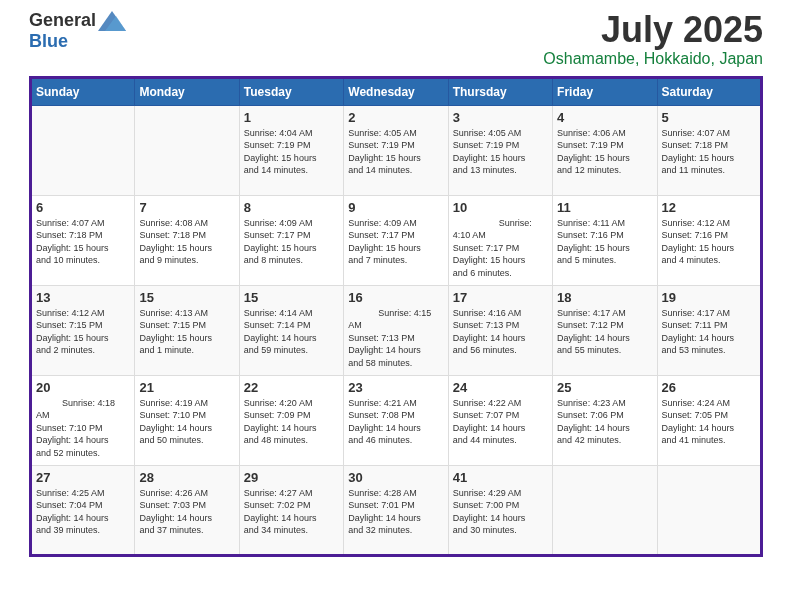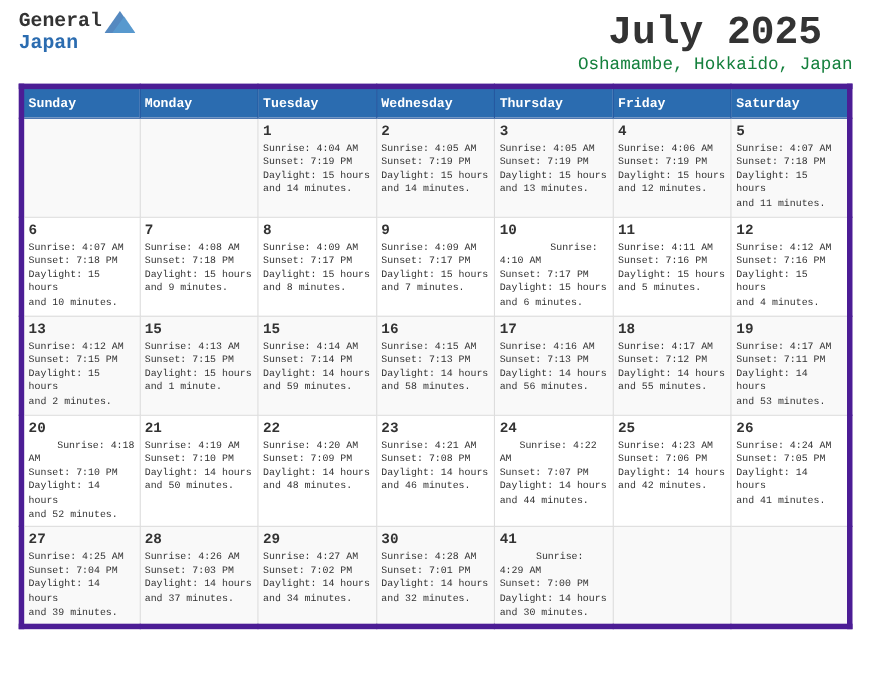--- a/index.html
+++ b/index.html
@@ -4,22 +4,21 @@
   <style>
     * { box-sizing: border-box; margin: 0; padding: 0; }
     body {
       font-family: Arial, sans-serif;
       background: #fff;
       width: 792px;
       min-height: 612px;
     }
     .container {
       width: 792px;
-      padding: 10px 17px;
-      font-family: Liberation Mono, monospace;
+      padding: 10px 29px;
     }
     .header {
       display: flex;
       justify-content: space-between;
       align-items: flex-start;
       margin-bottom: 8px;
     }
     .logo {
       display: flex;
       flex-direction: column;
@@ -45,30 +44,29 @@
       margin-left: 2px;
     }
     .title-section {
       text-align: right;
     }
     .month-title {
       font-size: 36px;
       font-weight: bold;
       color: #333;
       line-height: 1.1;
-      text-align: center;
     }
     .location {
       font-size: 16px;
       color: #15803d;
     }
     table {
       width: 100%;
       border-collapse: collapse;
-      border: 5px solid #4c1d95;
+      border: 3px solid #4c1d95;
     }
     thead tr th {
       background-color: #2b6cb0;
       color: #fff;
       font-size: 12px;
       font-weight: bold;
       padding: 6px 4px;
       text-align: left;
       border: 1px solid #2558a0;
     }
@@ -109,21 +107,21 @@
 <div class="container">
   <div class="header">
     <div class="logo">
       <div class="logo-text">
         <span class="logo-general">General</span>
         <svg class="logo-icon" viewBox="0 0 28 20" xmlns="http://www.w3.org/2000/svg">
           <polygon points="0,20 14,0 28,20" fill="#2b6cb0" opacity="0.8"></polygon>
           <polygon points="7,20 18,5 28,20" fill="#5a9fd4" opacity="0.7"></polygon>
         </svg>
       </div>
-      <span class="logo-blue">Japan</span>
+      <span class="logo-blue">Blue</span>
     </div>
     <div class="title-section">
       <div class="month-title">July 2025</div>
       <div class="location">Oshamambe, Hokkaido, Japan</div>
     </div>
   </div>
 
   <table>
     <thead>
       <tr>
@@ -198,21 +196,21 @@
 Daylight: 15 hours
 and 2 minutes.</span></td>
           <td><span class="day-num">15</span><span class="day-info" style="white-space: pre-line;">Sunrise: 4:13 AM
 Sunset: 7:15 PM
 Daylight: 15 hours
 and 1 minute.</span></td>
           <td><span class="day-num">15</span><span class="day-info" style="white-space: pre-line;">Sunrise: 4:14 AM
 Sunset: 7:14 PM
 Daylight: 14 hours
 and 59 minutes.</span></td>
-          <td><span class="day-num">16</span><span class="day-info" style="white-space: pre-line;">Sunrise: 4:15 AM
+          <td><span class="day-num">16</span><span class="day-info" style="white-space: pre-line; margin-left: 30px;">Sunrise: 4:15 AM
 Sunset: 7:13 PM
 Daylight: 14 hours
 and 58 minutes.</span></td>
           <td><span class="day-num">17</span><span class="day-info" style="white-space: pre-line;">Sunrise: 4:16 AM
 Sunset: 7:13 PM
 Daylight: 14 hours
 and 56 minutes.</span></td>
           <td><span class="day-num">18</span><span class="day-info" style="white-space: pre-line;">Sunrise: 4:17 AM
 Sunset: 7:12 PM
 Daylight: 14 hours
@@ -232,21 +230,21 @@
 Daylight: 14 hours
 and 50 minutes.</span></td>
           <td><span class="day-num">22</span><span class="day-info" style="white-space: pre-line;">Sunrise: 4:20 AM
 Sunset: 7:09 PM
 Daylight: 14 hours
 and 48 minutes.</span></td>
           <td><span class="day-num">23</span><span class="day-info" style="white-space: pre-line;">Sunrise: 4:21 AM
 Sunset: 7:08 PM
 Daylight: 14 hours
 and 46 minutes.</span></td>
-          <td><span class="day-num">24</span><span class="day-info" style="white-space: pre-line; margin-left: 18px;">Sunrise: 4:22 AM
+          <td><span class="day-num">24</span><span class="day-info" style="white-space: pre-line;">Sunrise: 4:22 AM
 Sunset: 7:07 PM
 Daylight: 14 hours
 and 44 minutes.</span></td>
           <td><span class="day-num">25</span><span class="day-info" style="white-space: pre-line;">Sunrise: 4:23 AM
 Sunset: 7:06 PM
 Daylight: 14 hours
 and 42 minutes.</span></td>
           <td><span class="day-num">26</span><span class="day-info" style="white-space: pre-line;">Sunrise: 4:24 AM
 Sunset: 7:05 PM
 Daylight: 14 hours
@@ -262,21 +260,21 @@
 Daylight: 14 hours
 and 37 minutes.</span></td>
           <td><span class="day-num">29</span><span class="day-info" style="white-space: pre-line;">Sunrise: 4:27 AM
 Sunset: 7:02 PM
 Daylight: 14 hours
 and 34 minutes.</span></td>
           <td><span class="day-num">30</span><span class="day-info" style="white-space: pre-line;">Sunrise: 4:28 AM
 Sunset: 7:01 PM
 Daylight: 14 hours
 and 32 minutes.</span></td>
-          <td><span class="day-num">41</span><span class="day-info" style="white-space: pre-line; margin-left: 33px;">Sunrise: 4:29 AM
+          <td><span class="day-num">41</span><span class="day-info" style="white-space: pre-line;">Sunrise: 4:29 AM
 Sunset: 7:00 PM
 Daylight: 14 hours
 and 30 minutes.</span></td>
           <td class="empty-cell"></td>
           <td class="empty-cell"></td>
         </tr>
       </tbody>
   </table>
 </div>
 

